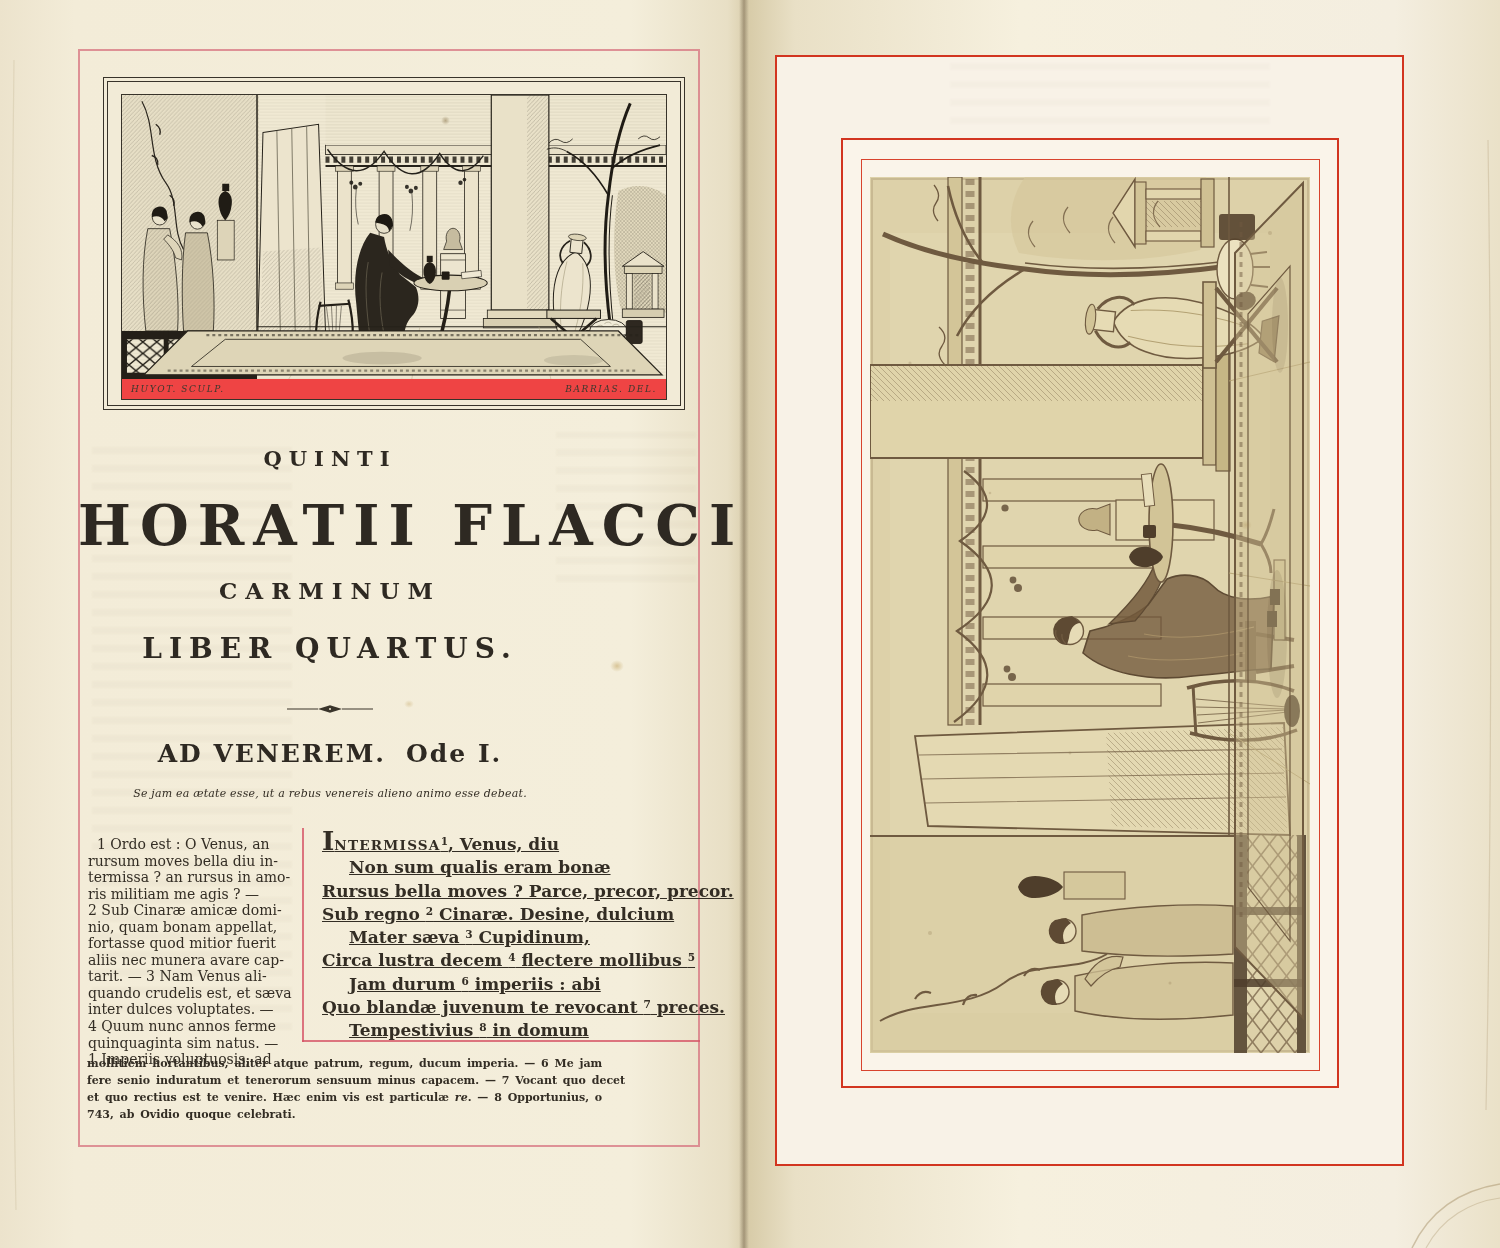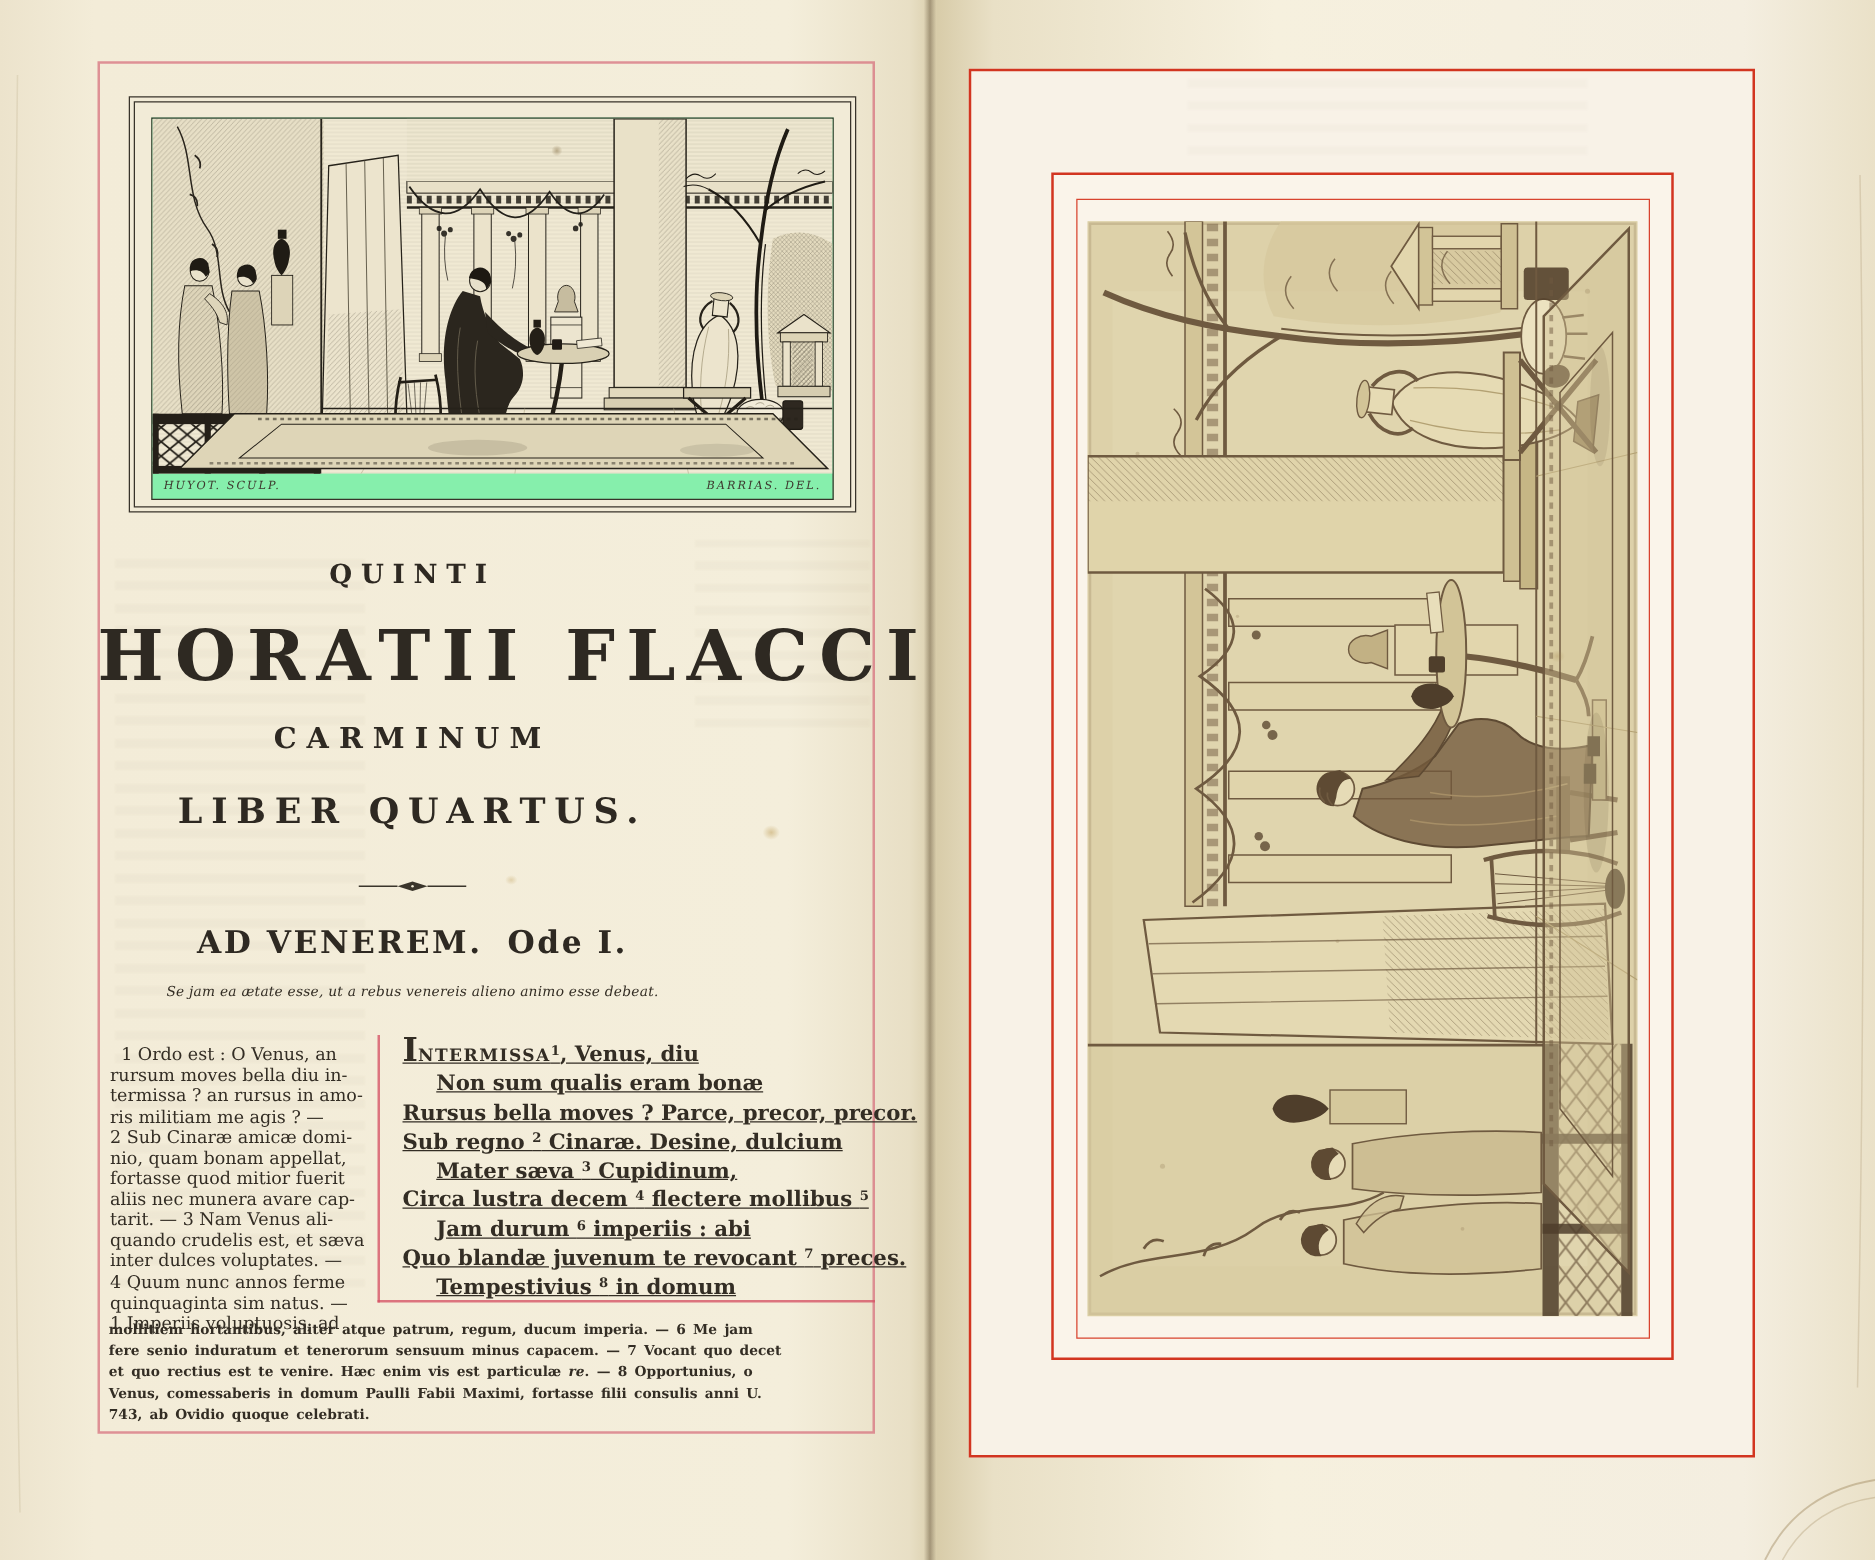--- a/index.html
+++ b/index.html
@@ -7,21 +7,21 @@
         font-family:"DejaVu Serif", serif;color:#2e2922;
         background:linear-gradient(90deg,#ece3cc 0%,#f3ecd8 5%,#f4eedb 42%,#e8dfc5 48.5%,#d8cca9 50%,#e9e0c6 53%,#f6f0de 68%,#f4eee0 93%,#eae1c8 100%);}
   .gutter-crease{position:absolute;left:739px;top:0;width:10px;height:1248px;
         background:linear-gradient(90deg,rgba(70,52,28,0) 0%,rgba(70,52,28,.38) 50%,rgba(70,52,28,0) 100%);}
   
   .lp-frame{position:absolute;left:78px;top:49px;width:622px;height:1098px;box-sizing:border-box;
         border:2px solid rgba(213,110,124,.72);}
   .eng-outer{position:absolute;left:103px;top:77px;width:582px;height:333px;box-sizing:border-box;
         border:1px solid #38332a;padding:3px;background:#f2ebd7;}
   .eng-mid{width:100%;height:100%;box-sizing:border-box;border:1px solid #38332a;padding:12px 13px 5px 13px;}
-  .eng-inner{width:100%;height:100%;box-sizing:border-box;border:1px solid #38332a;background:#86efac;
+  .eng-inner{width:100%;height:100%;box-sizing:border-box;border:1px solid #38332a;background:#ef4444;
         display:flex;flex-direction:column;}
   .eng-inner svg{flex:1;display:block;width:100%;}
   .eng-caption{height:20px;display:flex;justify-content:space-between;align-items:center;
         padding:0 9px;font-size:9px;font-style:italic;letter-spacing:1.6px;color:#3d382e;}
   .lp-center{position:absolute;left:78px;width:504px;text-align:center;white-space:nowrap;}
   .t-quinti{top:446px;font-size:21px;font-weight:bold;letter-spacing:7px;}
   .t-main{top:492px;font-size:56px;font-weight:bold;letter-spacing:9px;}
   .t-carminum{top:577px;font-size:23px;font-weight:bold;letter-spacing:8px;}
   .t-liber{top:632px;font-size:28px;font-weight:bold;letter-spacing:7px;}
   .ornament{top:699px;}
@@ -293,21 +293,20 @@
         <div class="poem-line"><span>Circa lustra decem </span><span class="seg-sup">4</span><span> flectere mollibus </span><span class="seg-sup">5</span></div>
         <div class="poem-line indent"><span>Jam durum </span><span class="seg-sup">6</span><span> imperiis : abi</span></div>
         <div class="poem-line"><span>Quo blandæ juvenum te revocant </span><span class="seg-sup">7</span><span> preces.</span></div>
         <div class="poem-line indent"><span>Tempestivius </span><span class="seg-sup">8</span><span> in domum</span></div>
       </div>
 
     <div class="footnotes" id="footnotes">
         <div class="fn-line"><span>mollitiem hortantibus, aliter atque patrum, regum, ducum imperia. — 6 Me jam</span></div>
         <div class="fn-line"><span>fere senio induratum et tenerorum sensuum minus capacem. — 7 Vocant quo decet</span></div>
         <div class="fn-line"><span>et quo rectius est te venire. Hæc enim vis est particulæ </span><span class="seg-it">re</span><span>. — 8 Opportunius, o</span></div>
-        <div class="fn-line"><span>Venus, comessaberis in domum Paulli Fabii Maximi, fortasse filii consulis anni U.</span></div>
         <div class="fn-line"><span>743, ab Ovidio quoque celebrati.</span></div>
       </div>
   </div>
 
   <div>
     <div class="rp-outer"></div>
     <div class="ghost" style="left:950px;top:62px;width:320px;height:62px;opacity:.4;"></div>
     <div class="rp-mid"></div>
     <div class="rp-inner"></div>
 

